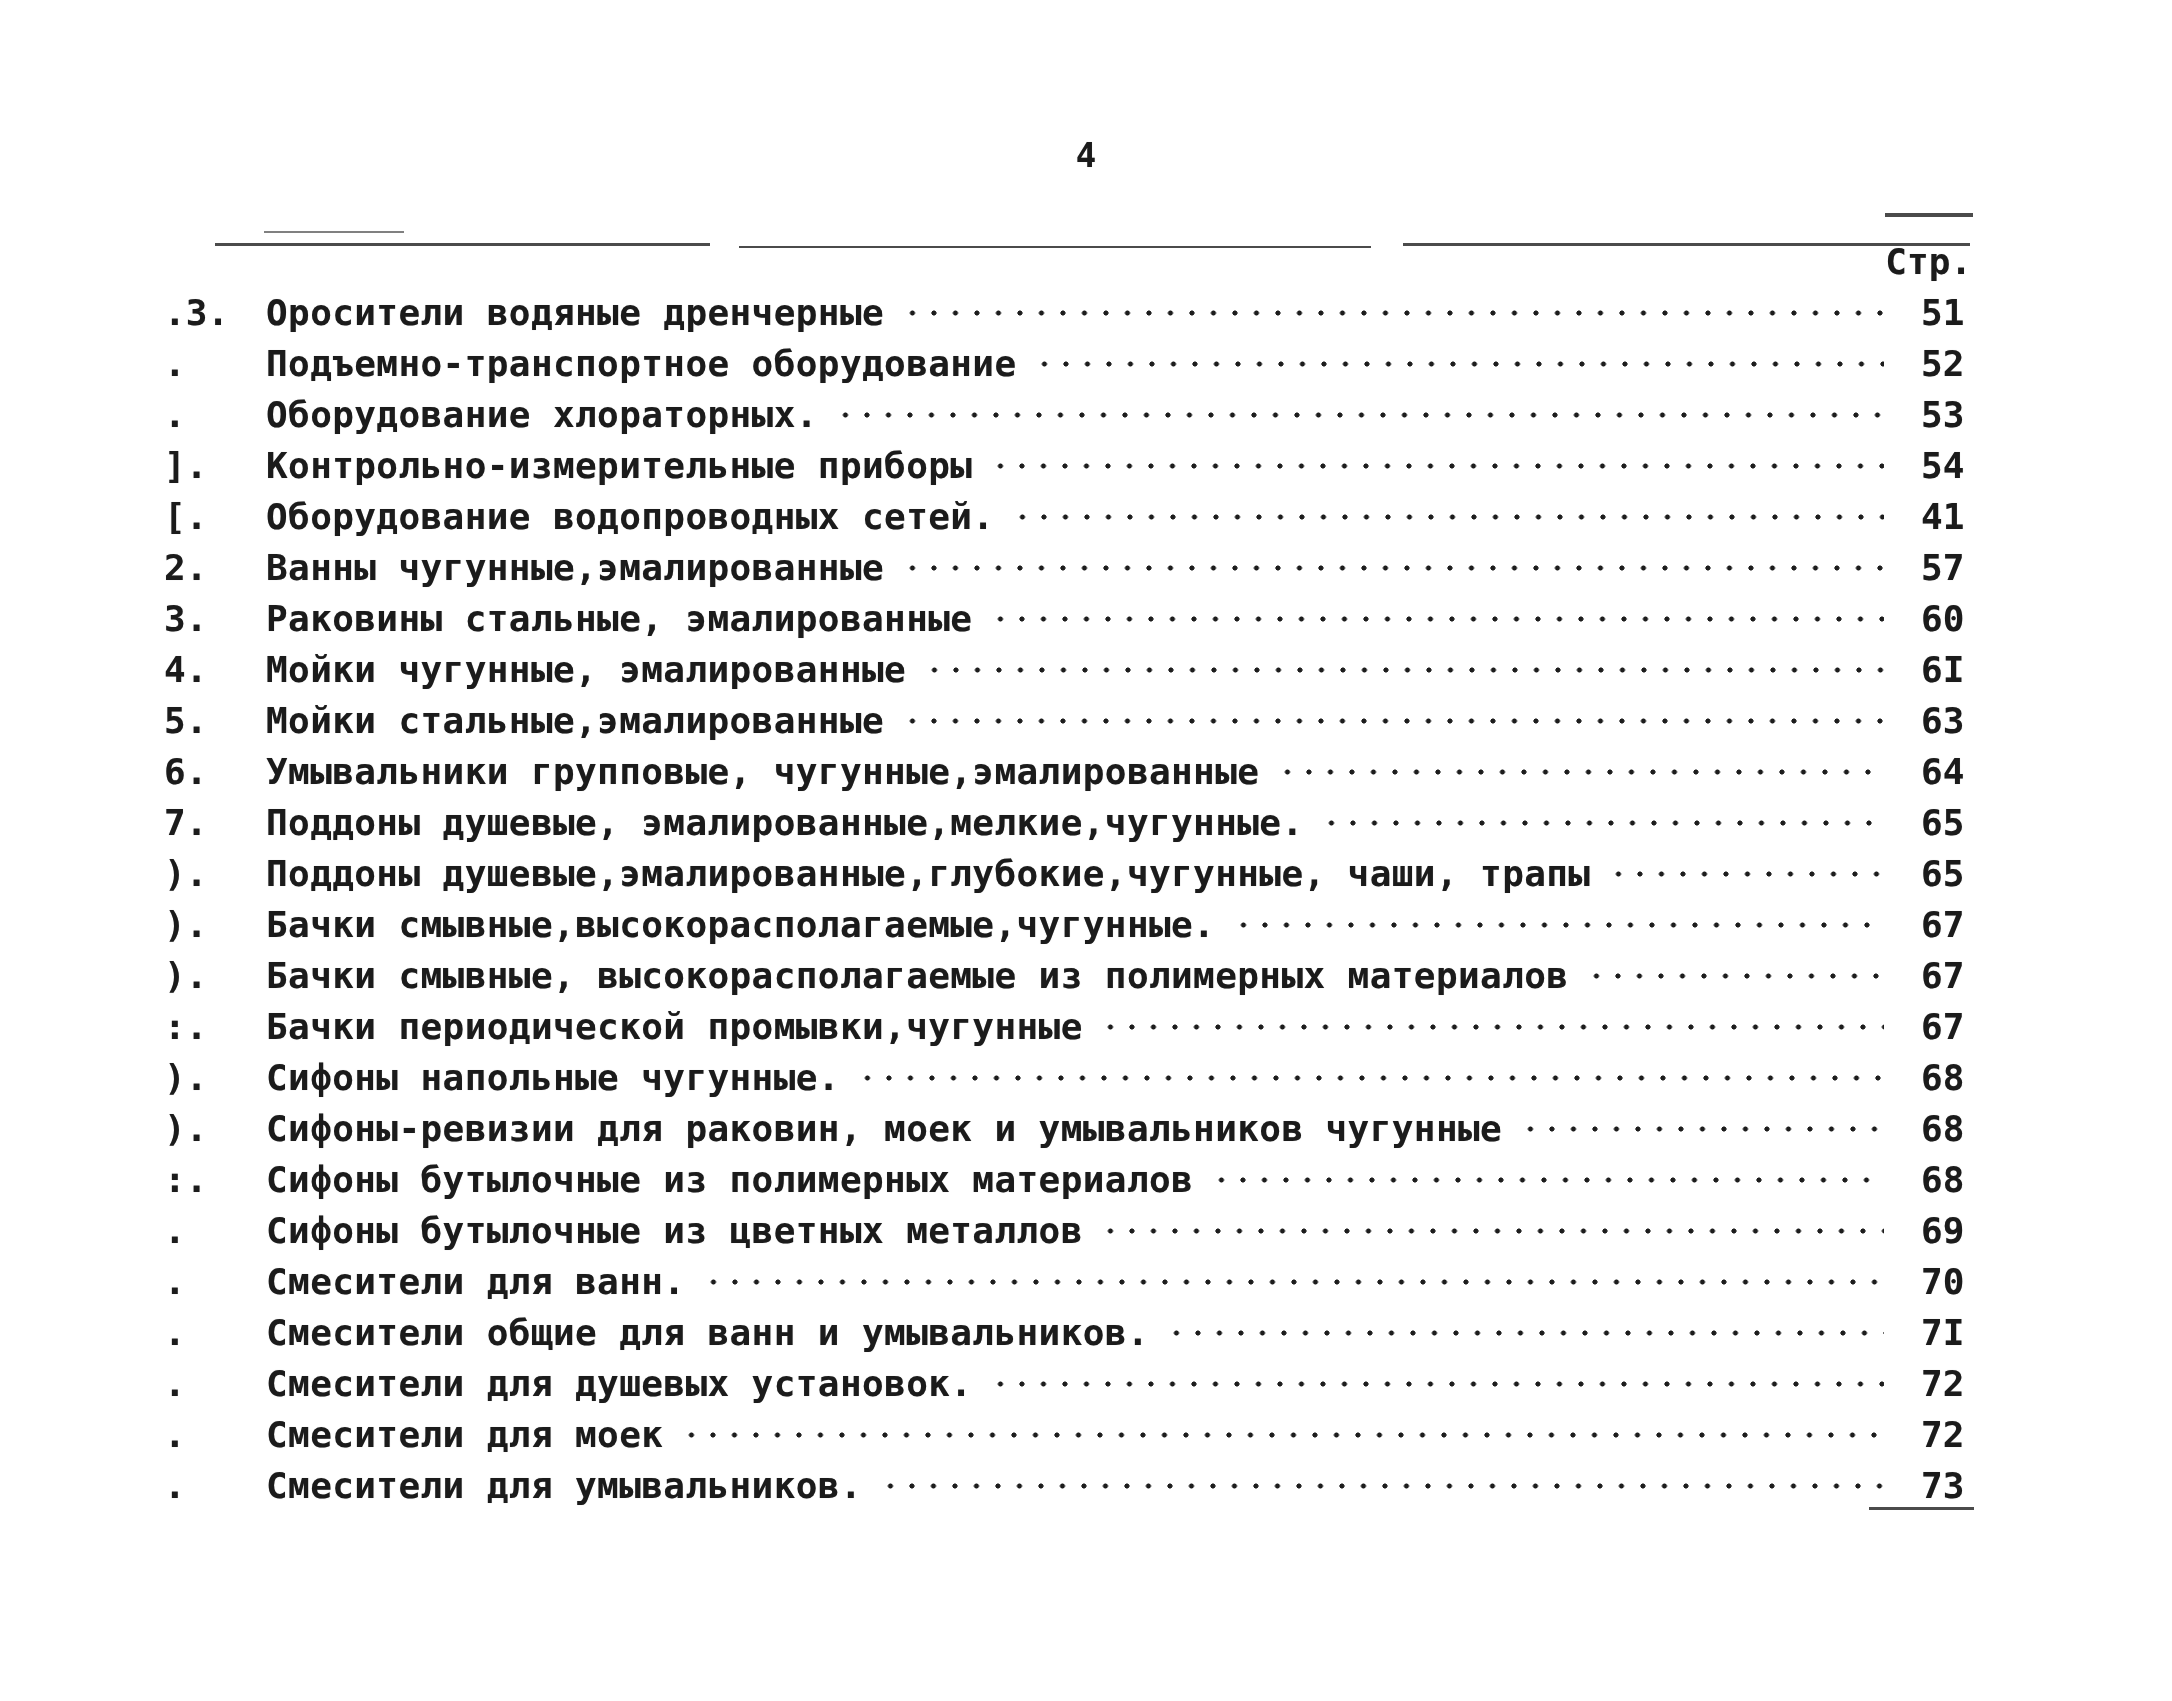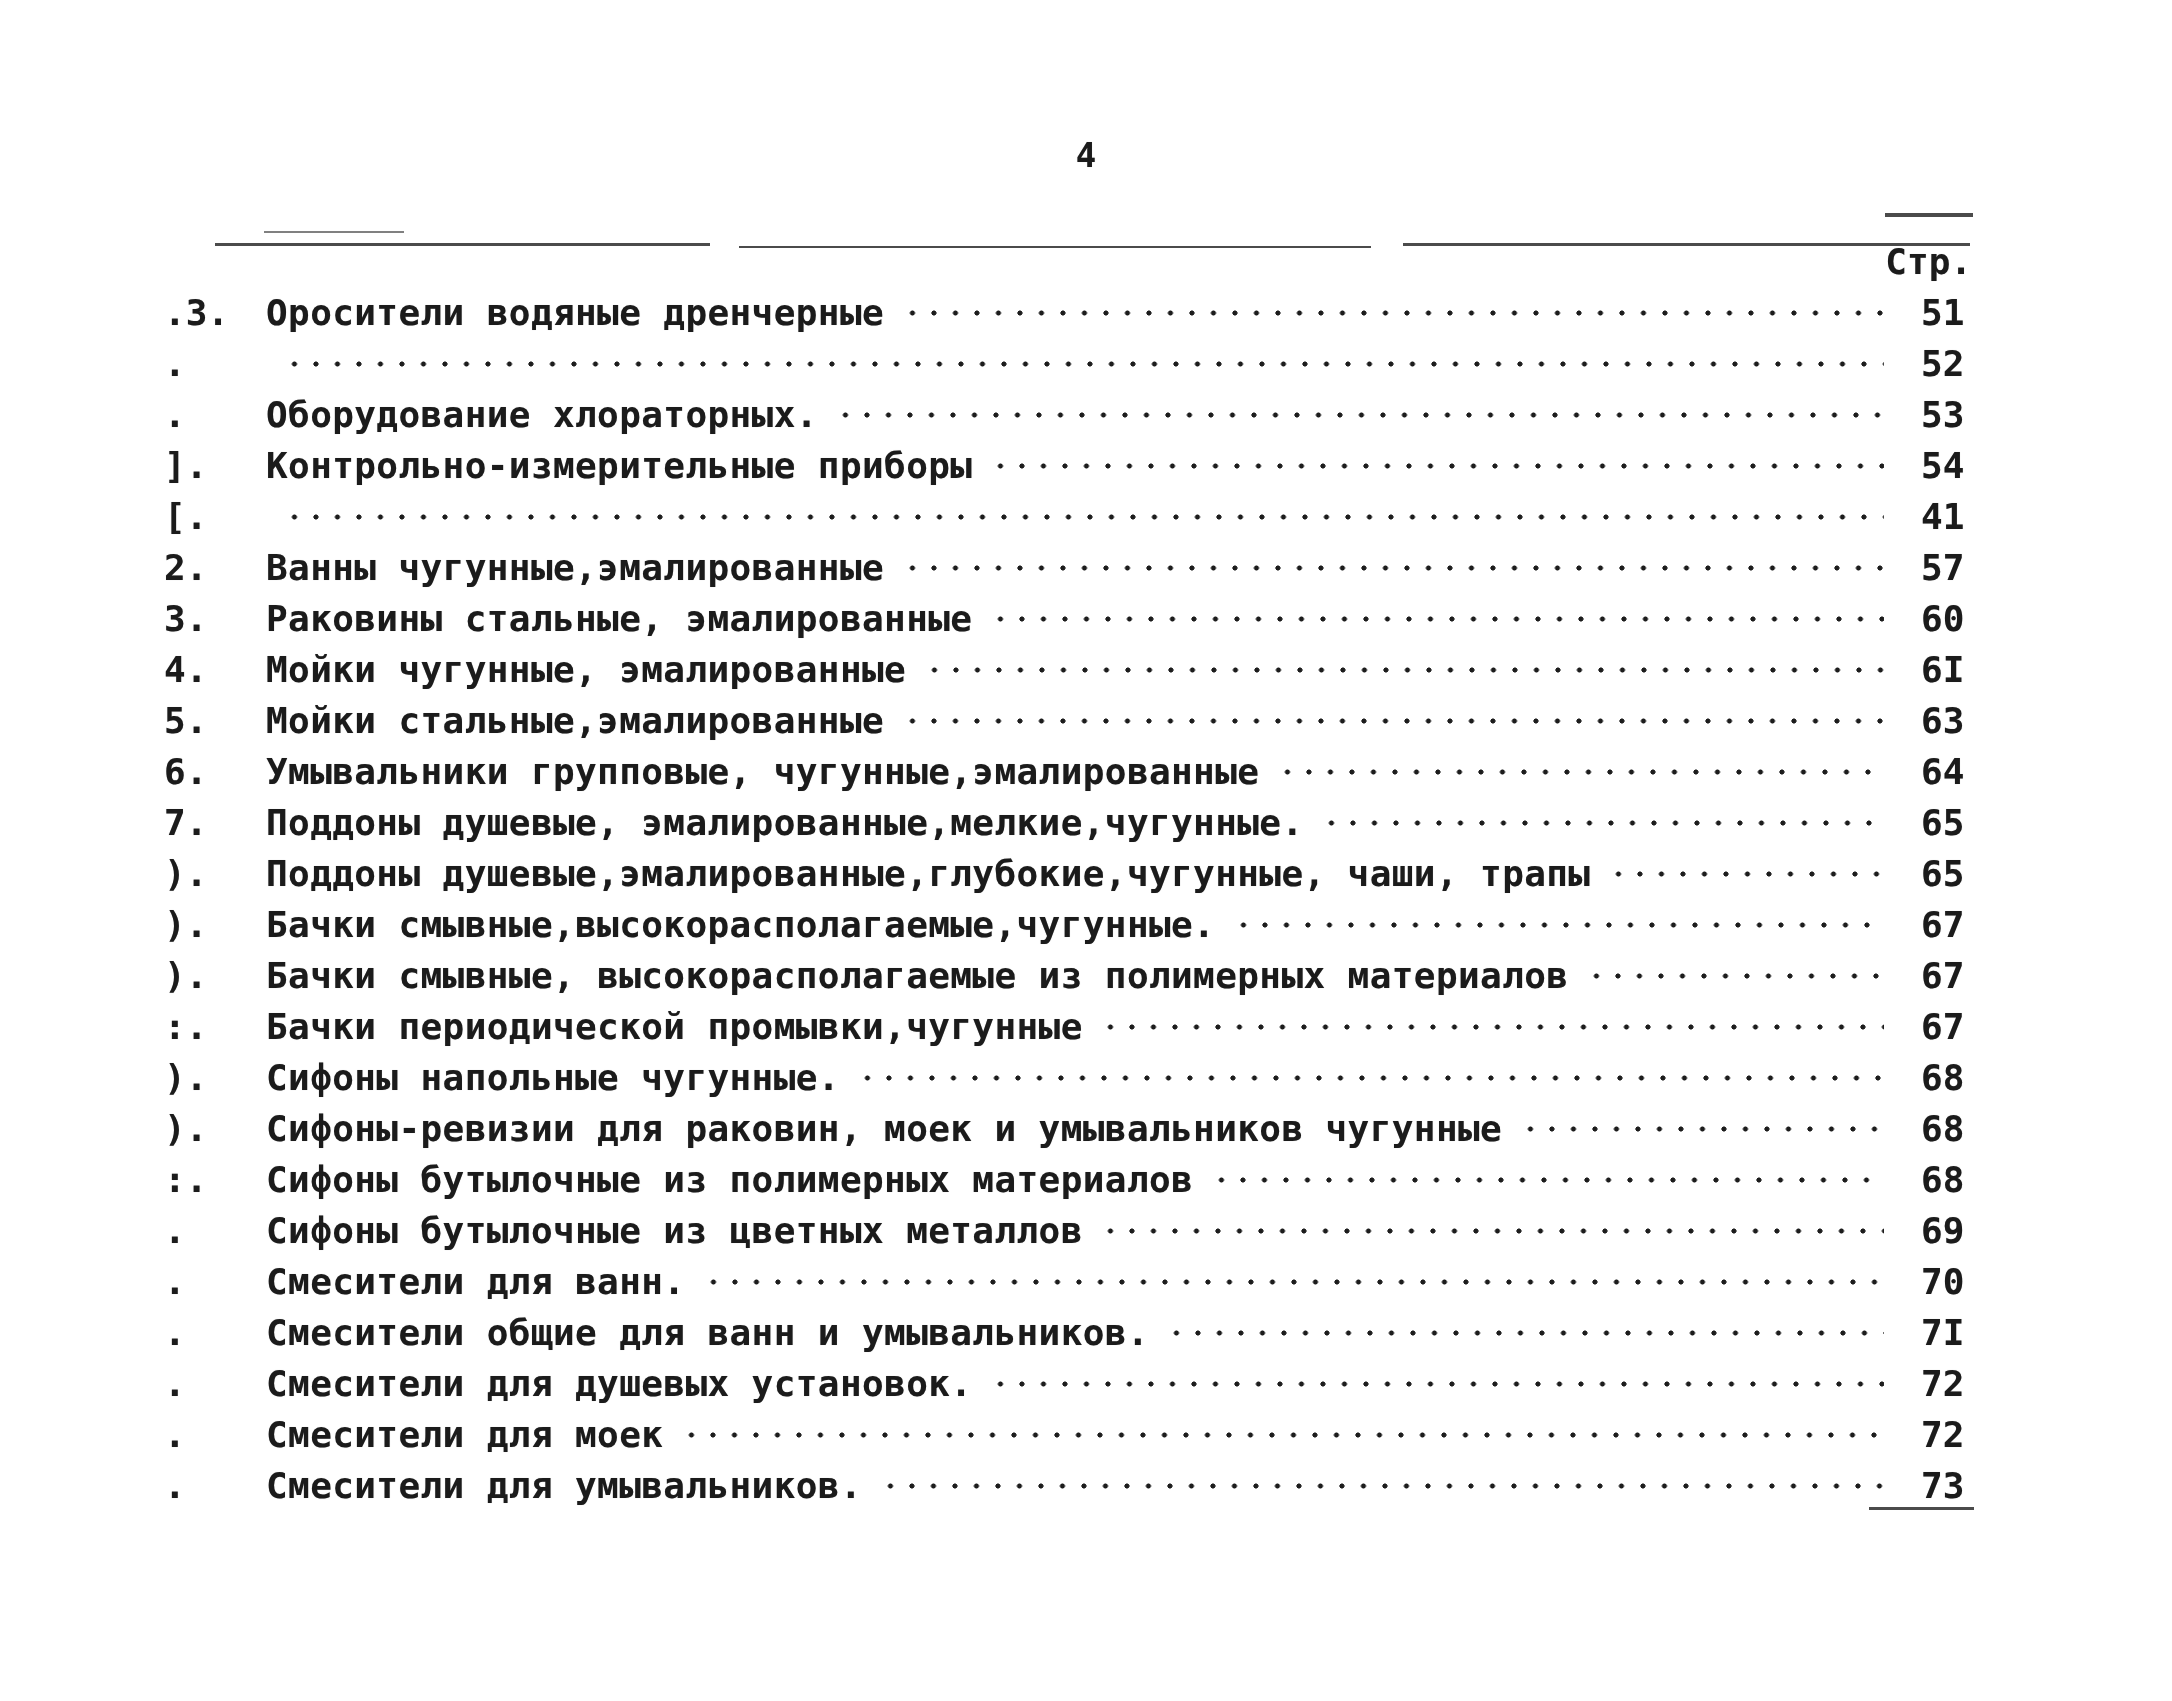--- a/index.html
+++ b/index.html
@@ -96,37 +96,39 @@
 
   <div class="toc" id="toc">
       <div class="row">
       <span class="marker">.3.</span>
       <span class="title">Оросители водяные дренчерные</span>
       <span class="leader"></span>
       <span class="pagenum">51</span>
     </div>
       <div class="row">
       <span class="marker">.</span>
+      <span class="title">Подъемно-транспортное оборудование</span>
       <span class="leader"></span>
       <span class="pagenum">52</span>
     </div>
       <div class="row">
       <span class="marker">.</span>
       <span class="title">Оборудование хлораторных.</span>
       <span class="leader"></span>
       <span class="pagenum">53</span>
     </div>
       <div class="row">
       <span class="marker">].</span>
       <span class="title">Контрольно-измерительные приборы</span>
       <span class="leader"></span>
       <span class="pagenum">54</span>
     </div>
       <div class="row">
       <span class="marker">[.</span>
+      <span class="title">Оборудование водопроводных сетей.</span>
       <span class="leader"></span>
       <span class="pagenum">41</span>
     </div>
       <div class="row">
       <span class="marker">2.</span>
       <span class="title">Ванны чугунные,эмалированные</span>
       <span class="leader"></span>
       <span class="pagenum">57</span>
     </div>
       <div class="row">

